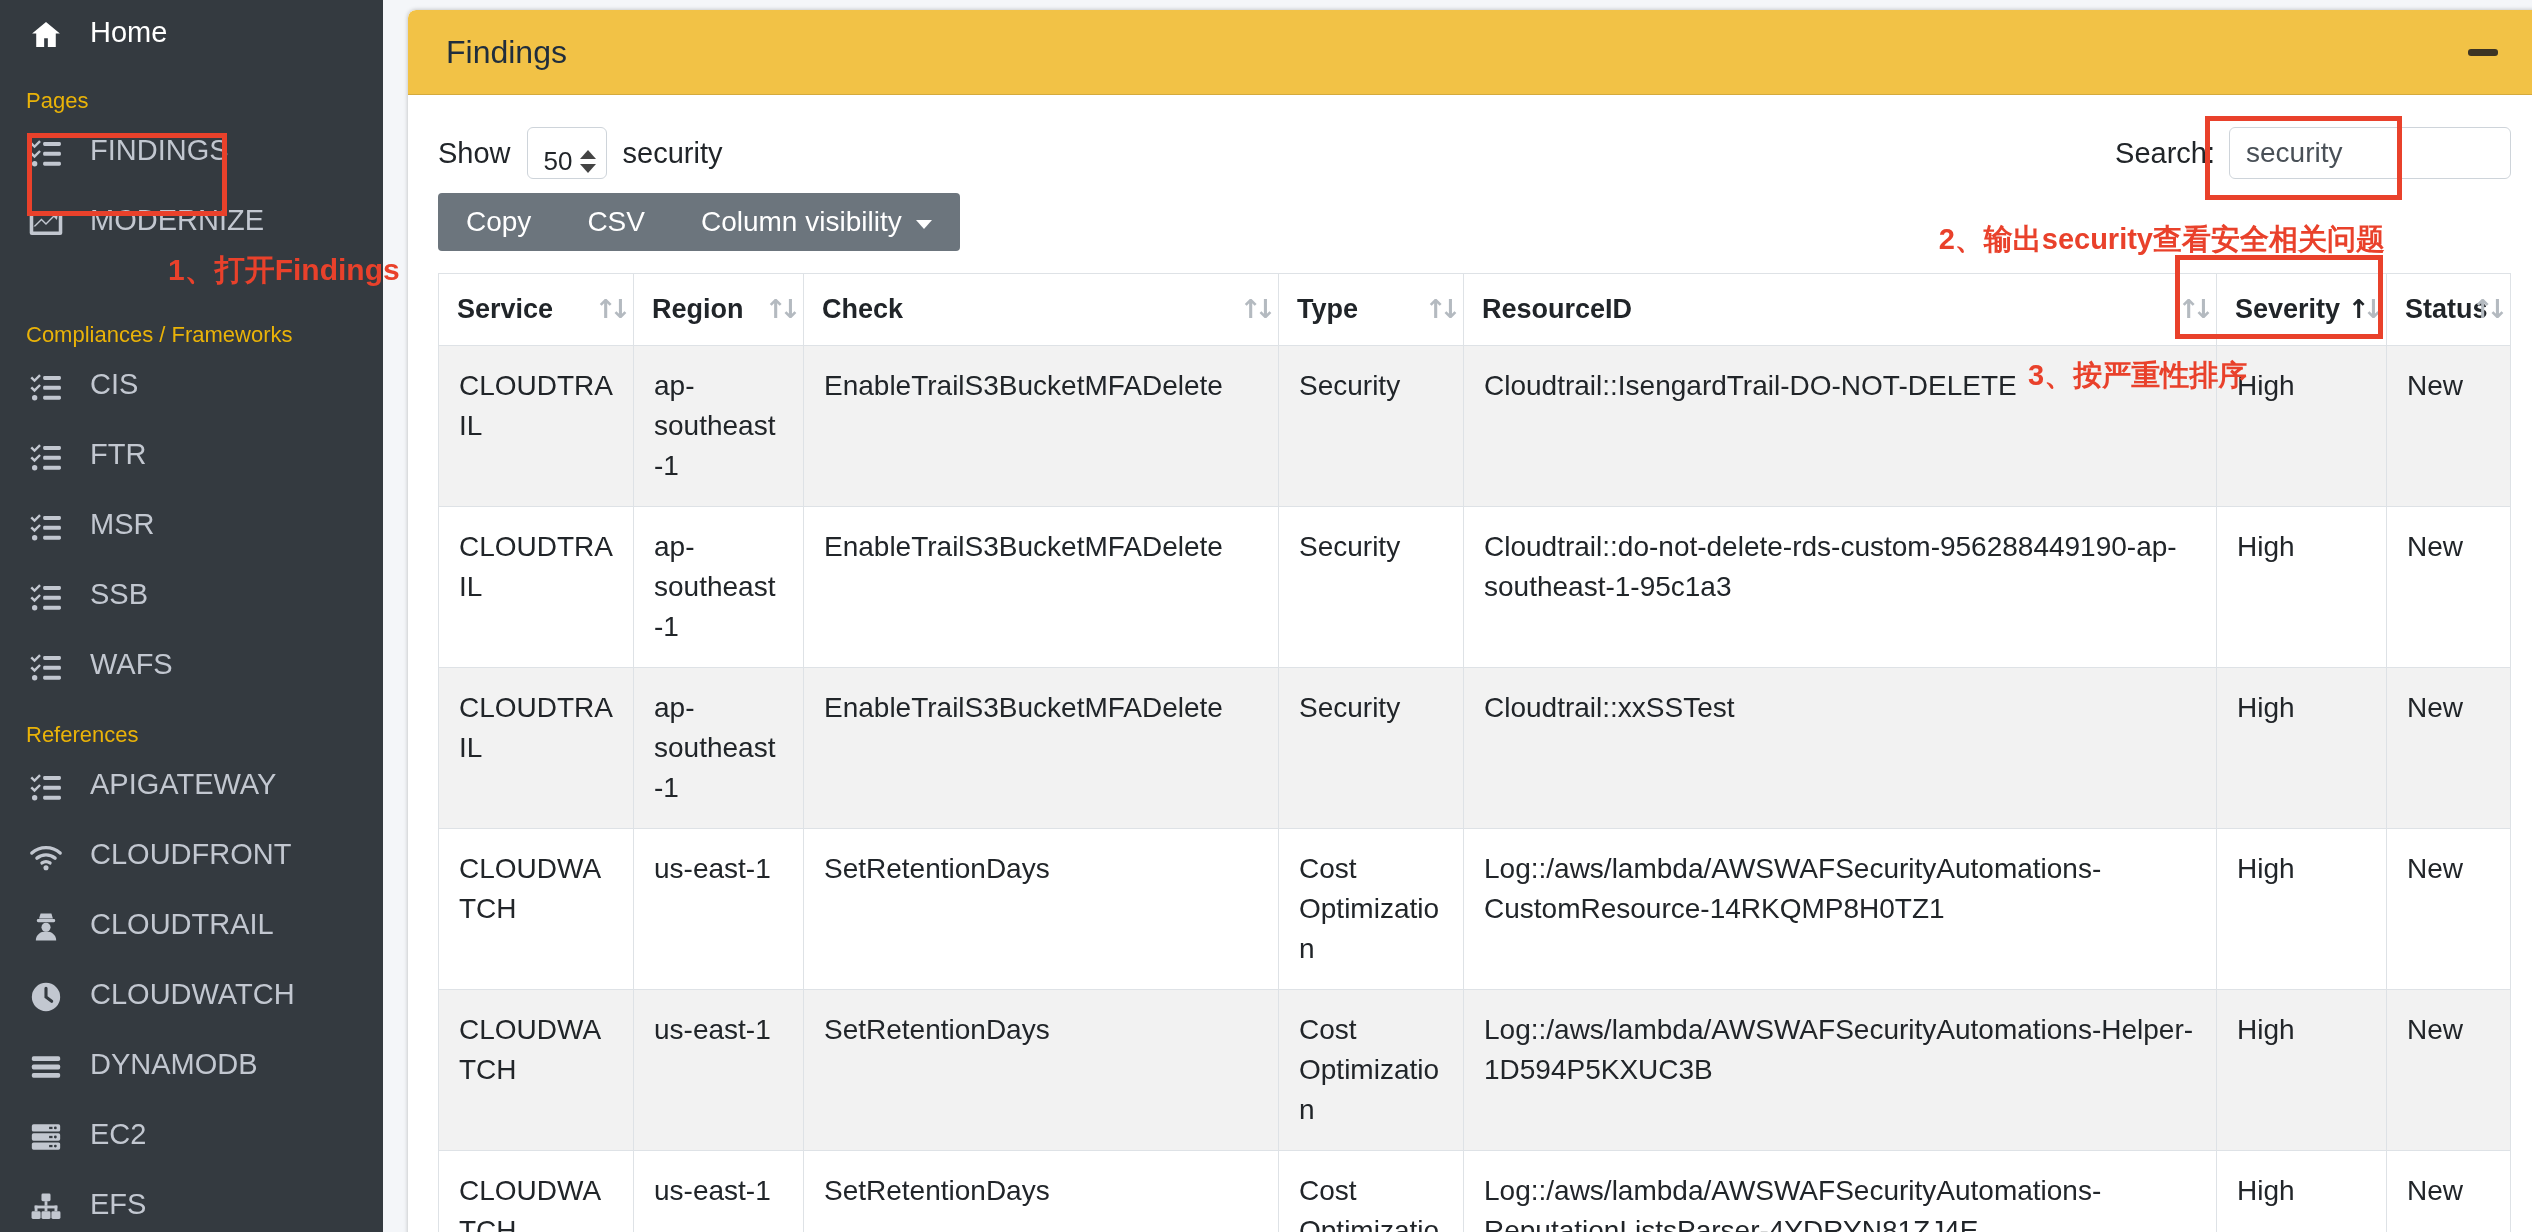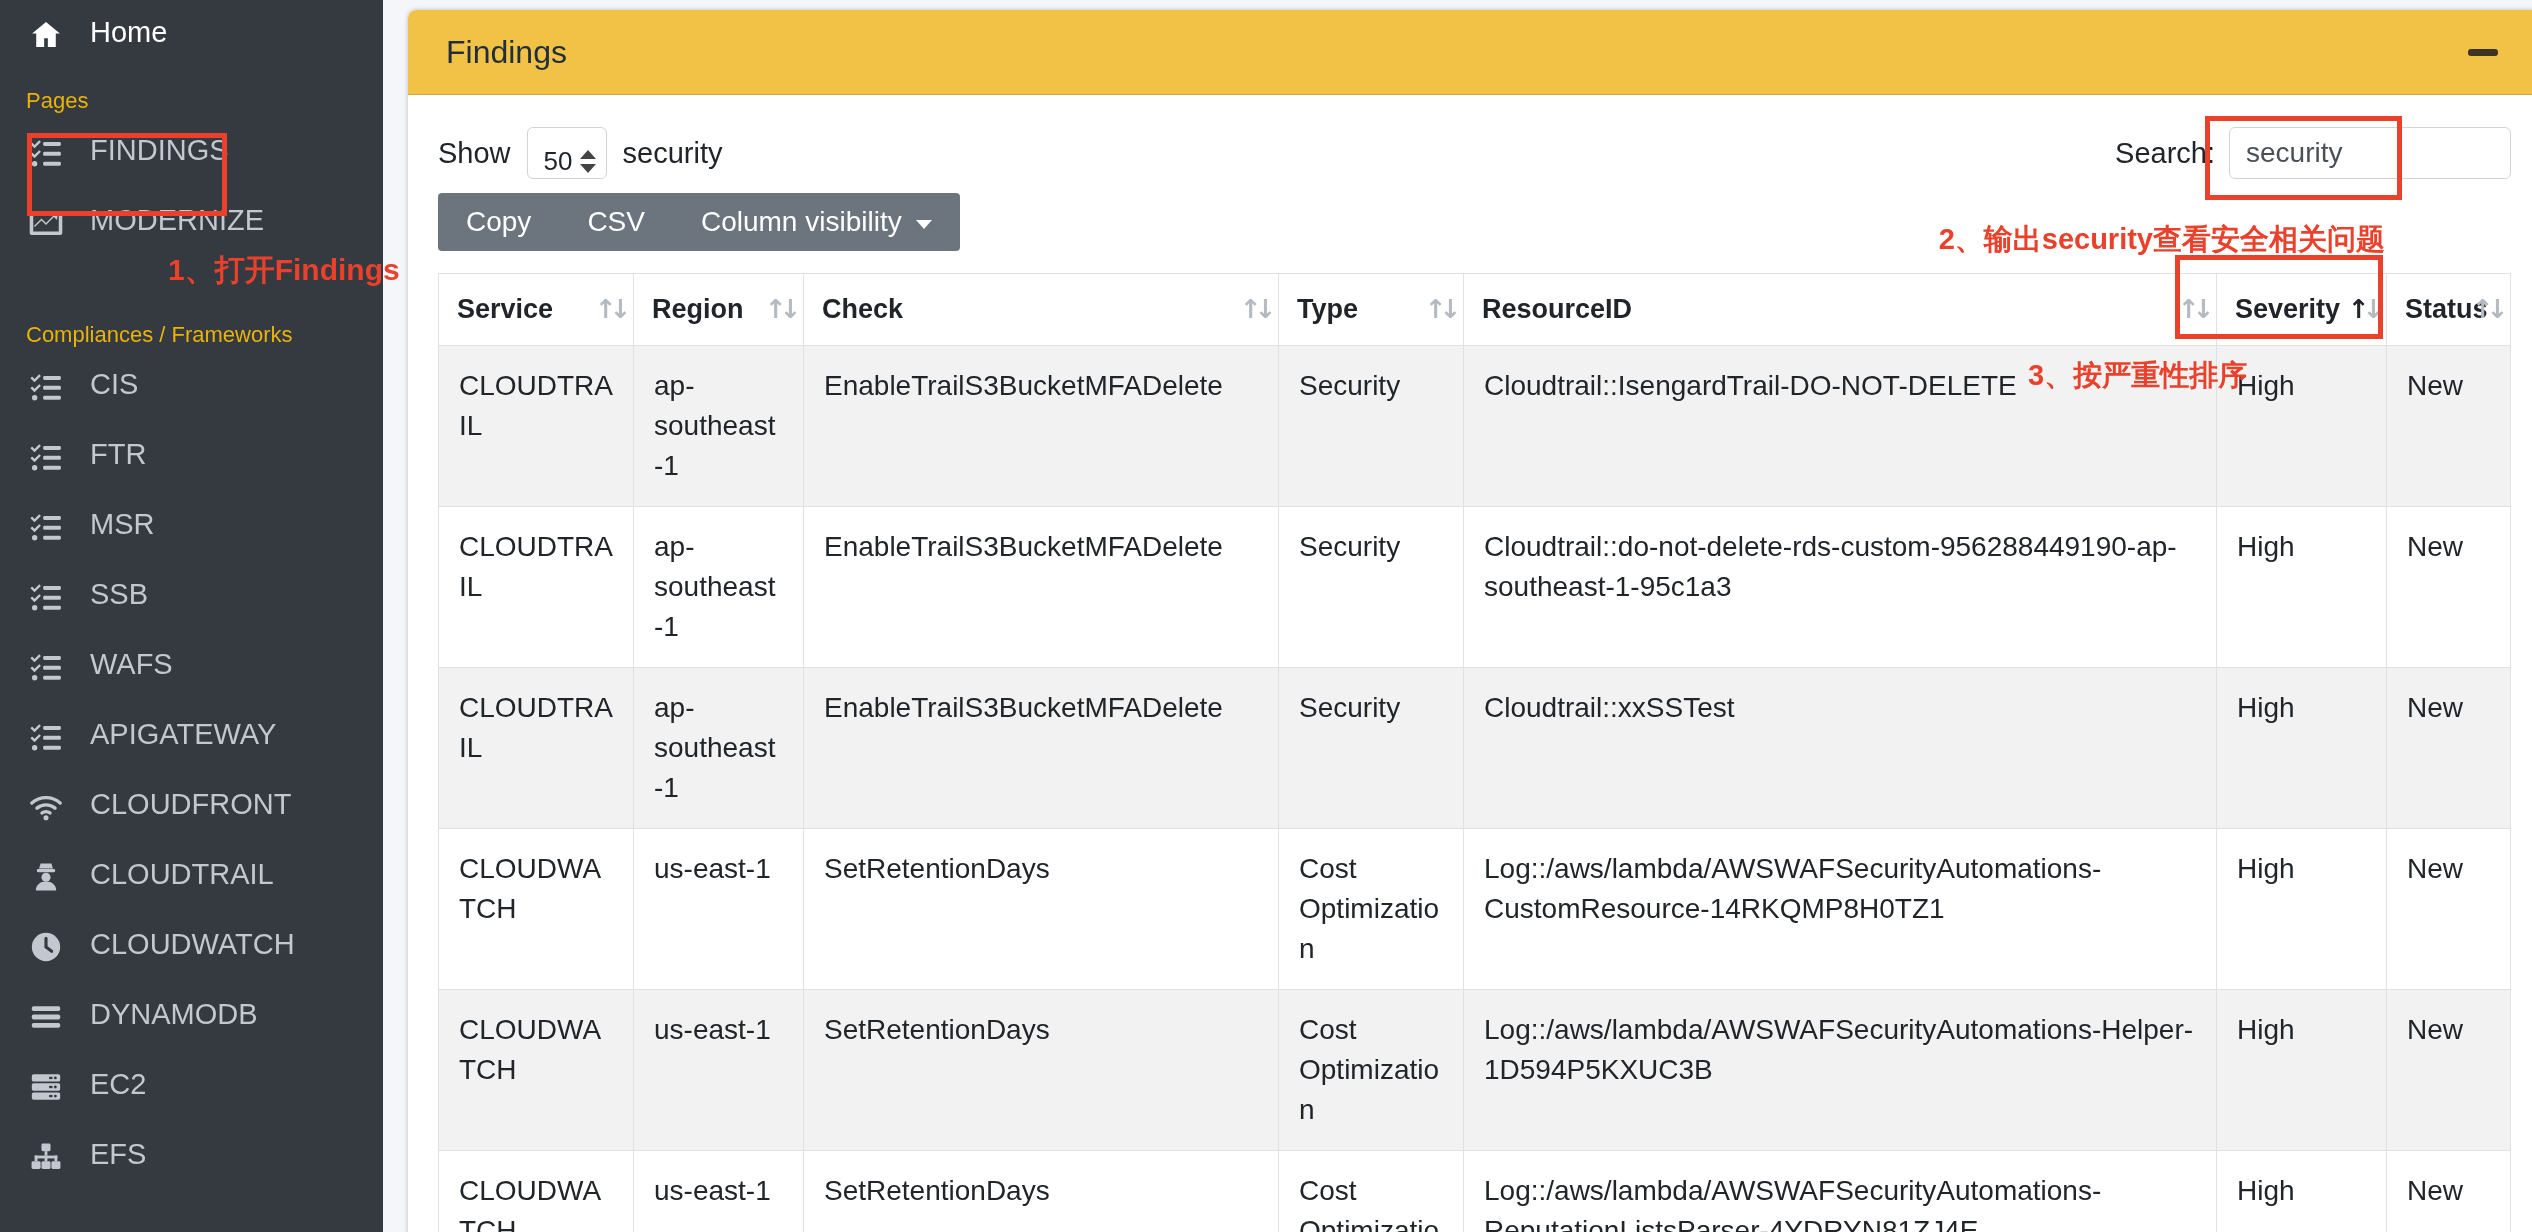--- a/index.html
+++ b/index.html
@@ -214,20 +214,21 @@
             <rect x="10" y="4.2" width="12.5" height="2.8" rx="1"></rect>
             <path d="M2.2 11.6l1.7 1.7L7.2 10l1.2 1.2-4.5 4.5-2.9-2.9z"></path>
             <rect x="10" y="11.2" width="12.5" height="2.8" rx="1"></rect>
             <circle cx="4" cy="19.6" r="1.9"></circle>
             <rect x="10" y="18.2" width="12.5" height="2.8" rx="1"></rect>
           </svg>
       </span>
       <span class="lbl">WAFS</span>
     </div>
 
+    <div class="nav-header refs">References</div>
 
     <div class="nav-item">
       <span class="ico">
         <svg class="sico" width="34" height="34" viewBox="0 0 24 24">
             <path d="M2.2 4.6l1.7 1.7L7.2 3l1.2 1.2-4.5 4.5-2.9-2.9z"></path>
             <rect x="10" y="4.2" width="12.5" height="2.8" rx="1"></rect>
             <path d="M2.2 11.6l1.7 1.7L7.2 10l1.2 1.2-4.5 4.5-2.9-2.9z"></path>
             <rect x="10" y="11.2" width="12.5" height="2.8" rx="1"></rect>
             <circle cx="4" cy="19.6" r="1.9"></circle>
             <rect x="10" y="18.2" width="12.5" height="2.8" rx="1"></rect>

